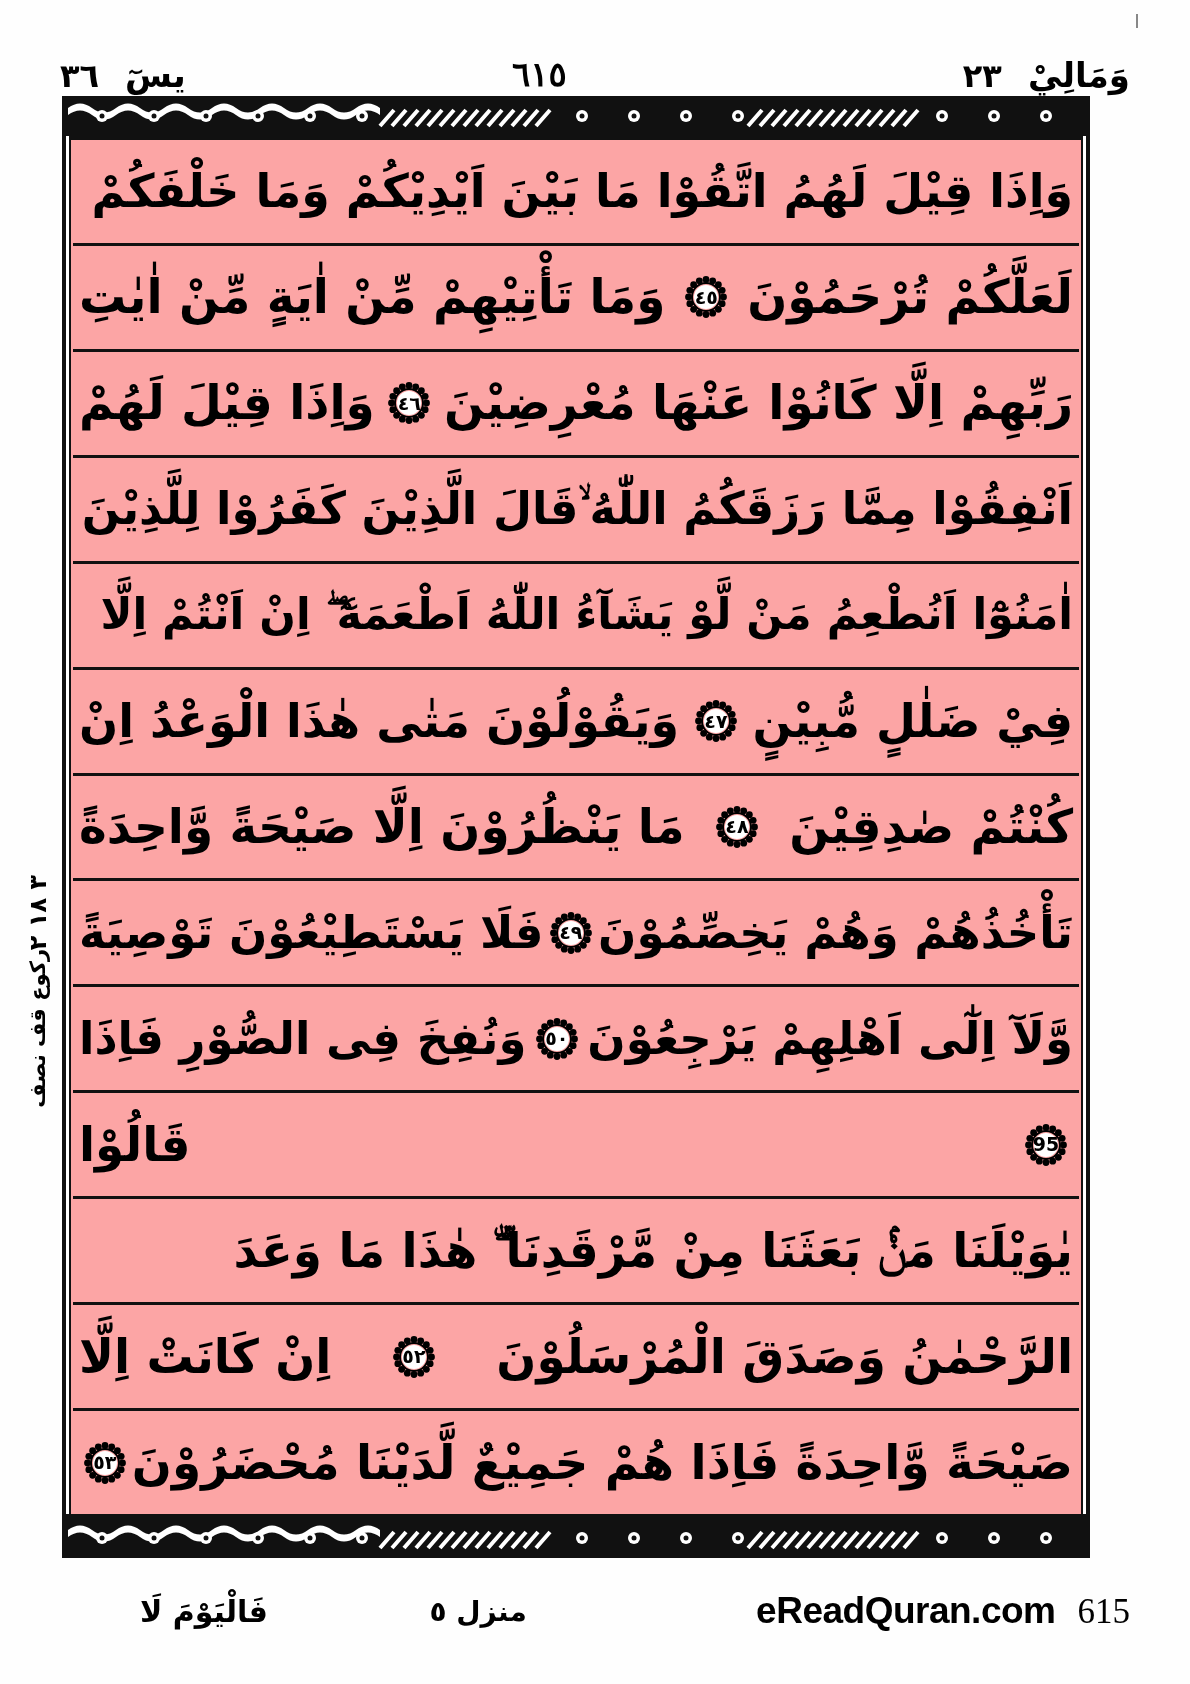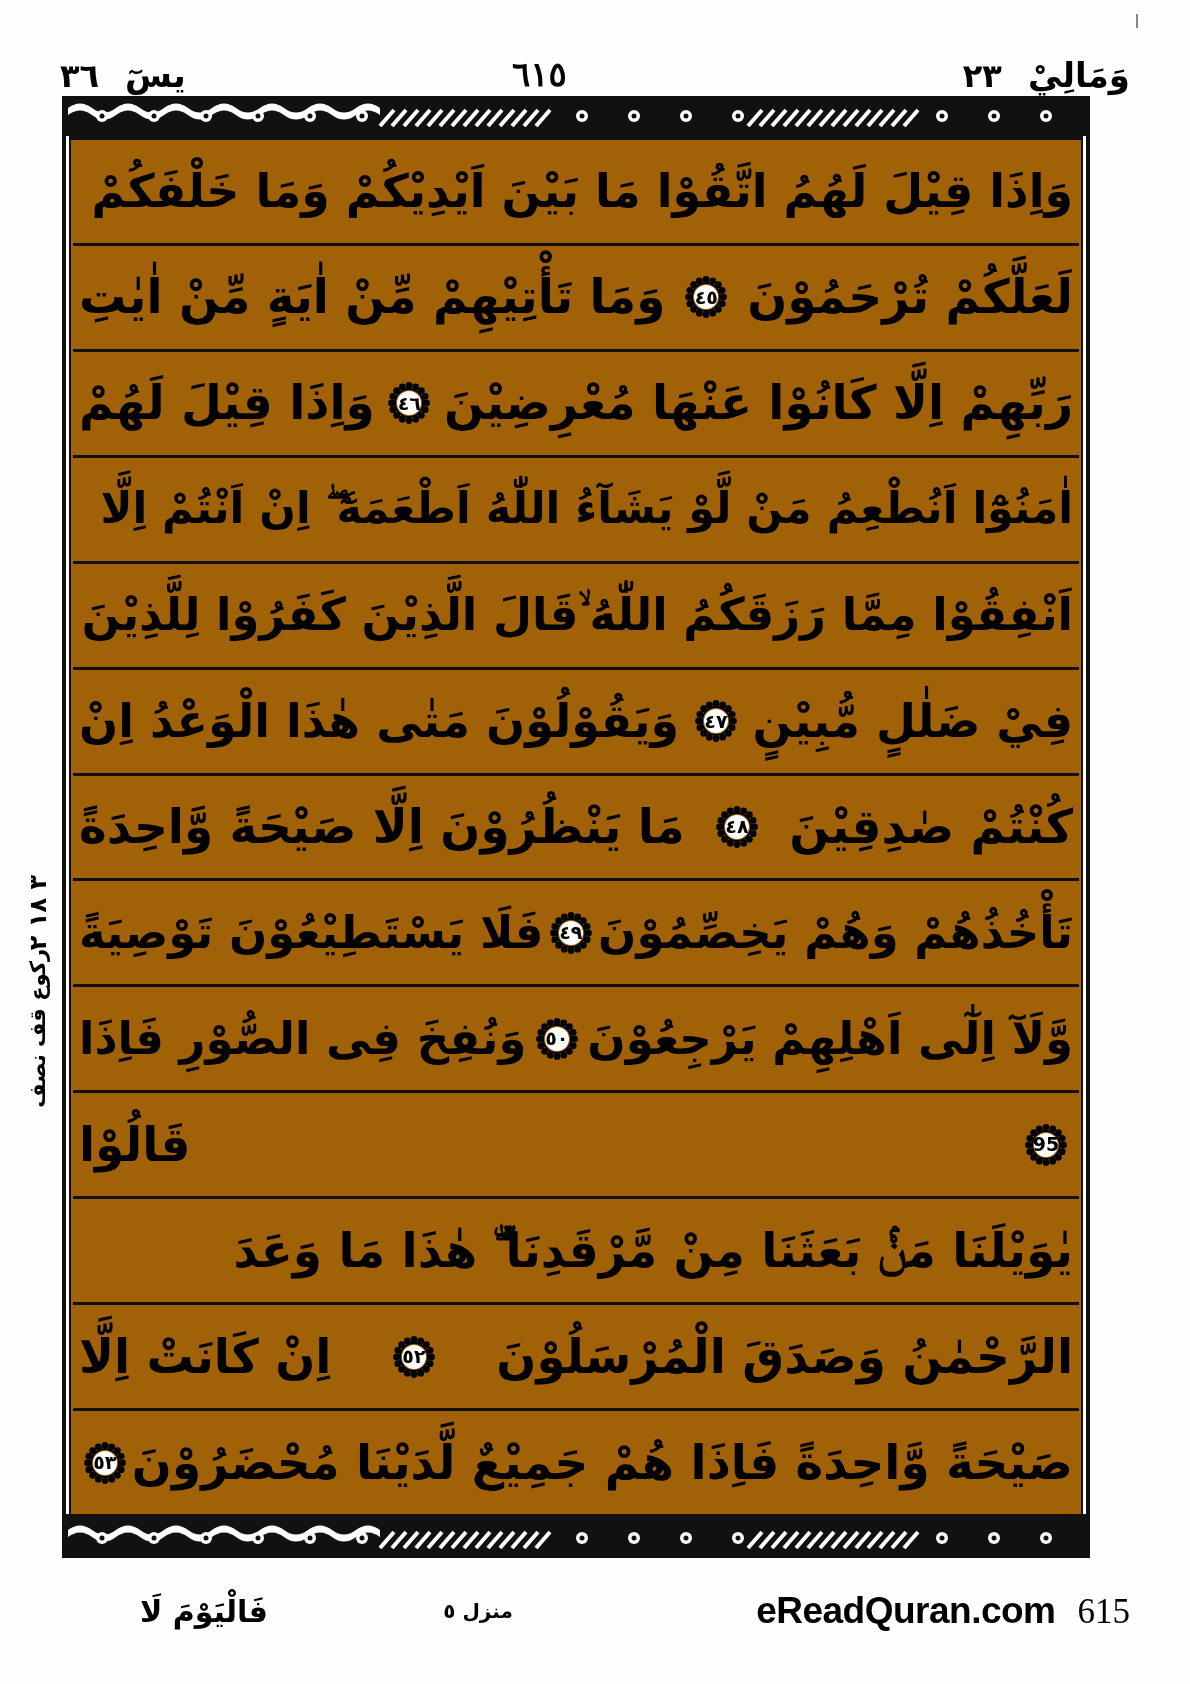--- a/index.html
+++ b/index.html
@@ -66,21 +66,21 @@
   }
 
   
   .frame {
     position: absolute;
     left: 62px;
     top: 96px;
     width: 1028px;
     height: 1462px;
     box-sizing: border-box;
-    background: #a16207;
+    background: #fca5a5;
     border-left: 9px solid #111;
     border-right: 9px solid #111;
   }
   .frame::before,
   .frame::after {
     content: "";
     position: absolute;
     left: -9px;
     right: -9px;
     height: 4px;
@@ -225,21 +225,21 @@
   .footer-left {
     font-family: "DejaVu Sans", sans-serif;
     font-size: 30px;
     font-weight: 700;
     direction: rtl;
     white-space: nowrap;
     padding-left: 80px;
   }
   .footer-center {
     font-family: "DejaVu Sans", sans-serif;
-    font-size: 20px;
+    font-size: 28px;
     font-weight: 700;
     direction: rtl;
     white-space: nowrap;
     margin-right: 68px;
   }
   .footer-right {
     display: flex;
     align-items: baseline;
     gap: 22px;
     white-space: nowrap;
@@ -422,27 +422,27 @@
                   <circle cx="39.17" cy="16.30" r="3.4"></circle>
       </g>
       <circle cx="23" cy="23" r="12" fill="#fff"></circle>
     </svg>
               <span class="ayah-num">٤٦</span>
             </span>
             <span>وَاِذَا قِيْلَ لَهُمْ</span>
           </div>
         </div>
         <div class="qline">
+          <div class="qtext" style="font-size: 45px;">
+            <span>اَنْفِقُوْا مِمَّا رَزَقَكُمُ اللّٰهُ ۙقَالَ الَّذِيْنَ كَفَرُوْا لِلَّذِيْنَ</span>
+          </div>
+        </div>
+        <div class="qline">
           <div class="qtext" style="font-size: 43px;">
             <span>اٰمَنُوْٓا اَنُطْعِمُ مَنْ لَّوْ يَشَآءُ اللّٰهُ اَطْعَمَهٗٓ ۖ اِنْ اَنْتُمْ اِلَّا</span>
-          </div>
-        </div>
-        <div class="qline">
-          <div class="qtext" style="font-size: 45px;">
-            <span>اَنْفِقُوْا مِمَّا رَزَقَكُمُ اللّٰهُ ۙقَالَ الَّذِيْنَ كَفَرُوْا لِلَّذِيْنَ</span>
           </div>
         </div>
         <div class="qline">
           <div class="qtext" style="font-size: 46px;">
             <span>فِيْ ضَلٰلٍ مُّبِيْنٍ</span>
             <span class="ayah-mark">
     <svg viewBox="0 0 46 46" aria-hidden="true">
       <g fill="none" stroke="#000" stroke-width="2">
         <circle cx="23" cy="23" r="14"></circle>
       </g>

